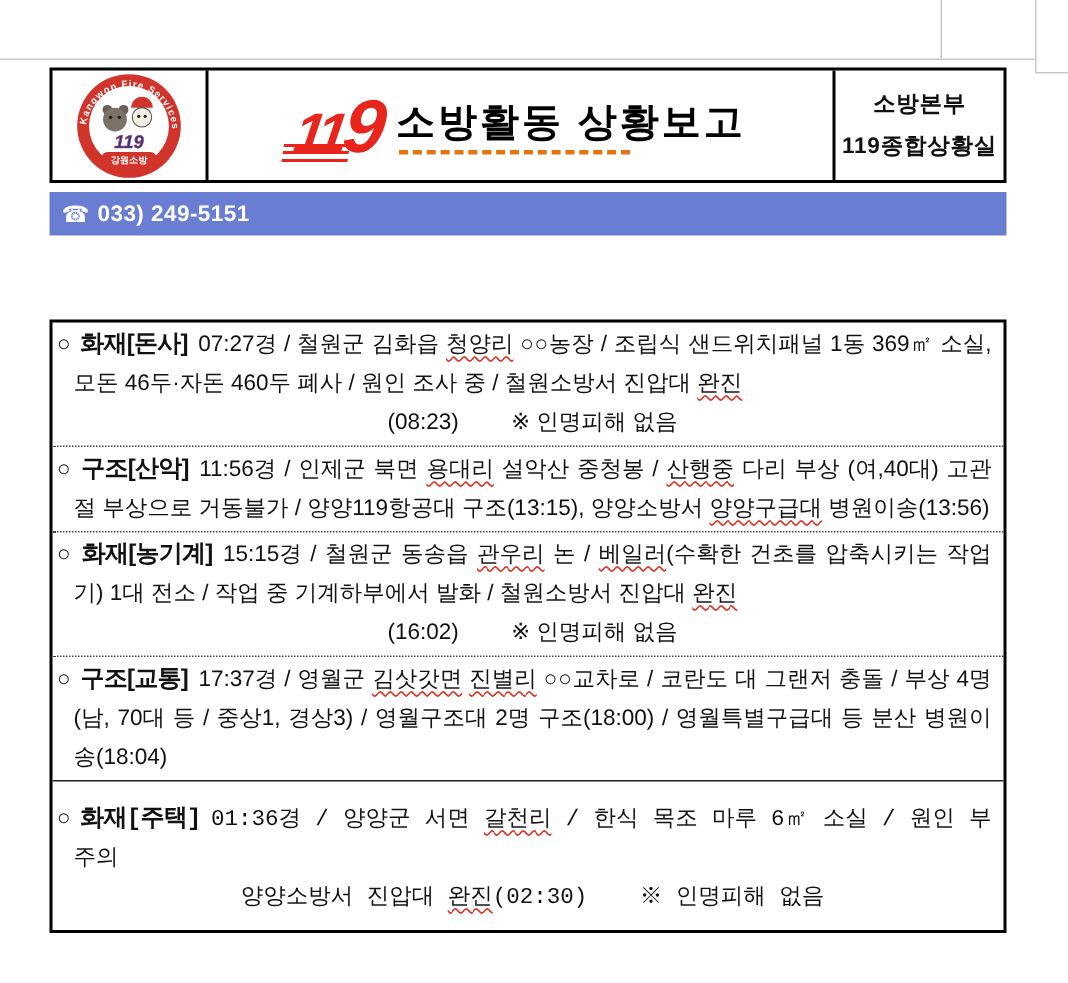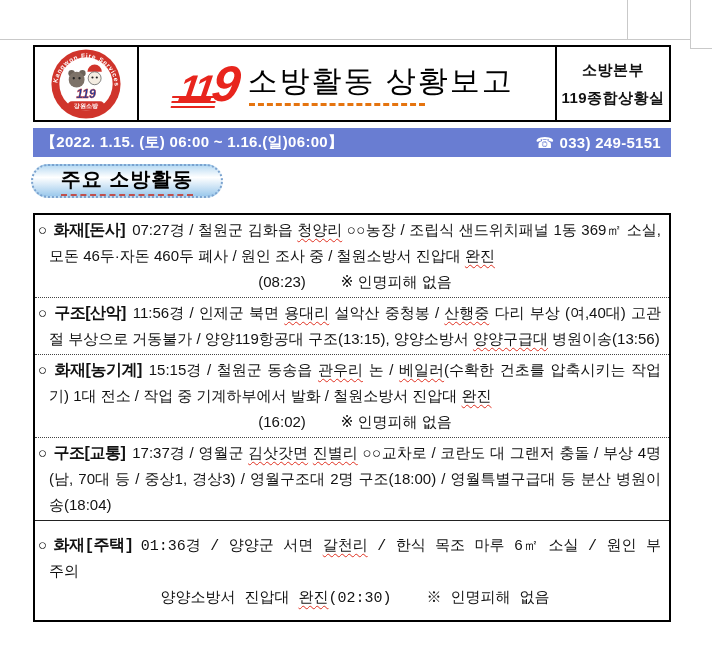--- a/index.html
+++ b/index.html
@@ -30,21 +30,21 @@
     position:relative; display:inline-block; transform:skewX(-8deg);
     color:#e8251d; font-weight:900; font-style:italic; line-height:1; white-space:nowrap;
   }
   .mark119 .p1 { font-size:37px; letter-spacing:-3px; }
   .mark119 .p2 { font-size:50px; letter-spacing:-1px; }
   .mark119::after {
     content:""; position:absolute; left:-6px; bottom:1px; width:44px; height:12px;
     background:repeating-linear-gradient(to bottom,#e8251d 0 2px,transparent 2px 5px);
   }
   .report-title {
-    position:relative; margin:0; font-size:30px; font-weight:400; letter-spacing:2px; color:#000;
+    position:relative; margin:0; font-size:26px; font-weight:700; letter-spacing:2px; color:#000;
     padding-bottom:4px; white-space:nowrap;
   }
   .report-title::after {
     content:""; position:absolute; left:2px; bottom:0; width:66%;
     border-bottom:3px dashed #e5740f;
   }
 
   
   .period-bar {
     position:absolute; left:33px; top:128px; width:638px; height:29px;
@@ -132,30 +132,26 @@
       <span class="mark119"><span class="p1">11</span><span class="p2">9</span></span>
       <h1 class="report-title">소방활동 상황보고</h1>
     </div>
     <div class="office-cell">
       <div>소방본부</div>
       <div>119종합상황실</div>
     </div>
   </div>
 
   <div class="period-bar">
-    <span>【2022. 1.15. (토) 06:00 ~ 1.16.(일)06:00】</span>
     <span class="phone-wrap">
       <span>☎</span>
       <span>033) 249-5151</span>
     </span>
   </div>
 
-  <div class="section-pill">
-    <span class="lbl">주요 소방활동</span>
-  </div>
 
   <div class="report-box">
       <div class="item dotted">
         <div class="item-body"><span class="bullet">○</span><span class="item-label">화재[돈사]</span><span>07:27경 / 철원군 김화읍 </span><span class="sp">청양리</span><span> ○○농장 / 조립식 샌드위치패널 1동 369㎡ 소실, 모돈 46두·자돈 460두 폐사 / 원인 조사 중 / 철원소방서 진압대 </span><span class="sp">완진</span></div>
         <div class="item-tail">
           <span><span>(08:23)</span></span>
           <span class="note">※ 인명피해 없음</span>
         </div>
       </div>
       <div class="item dotted">

